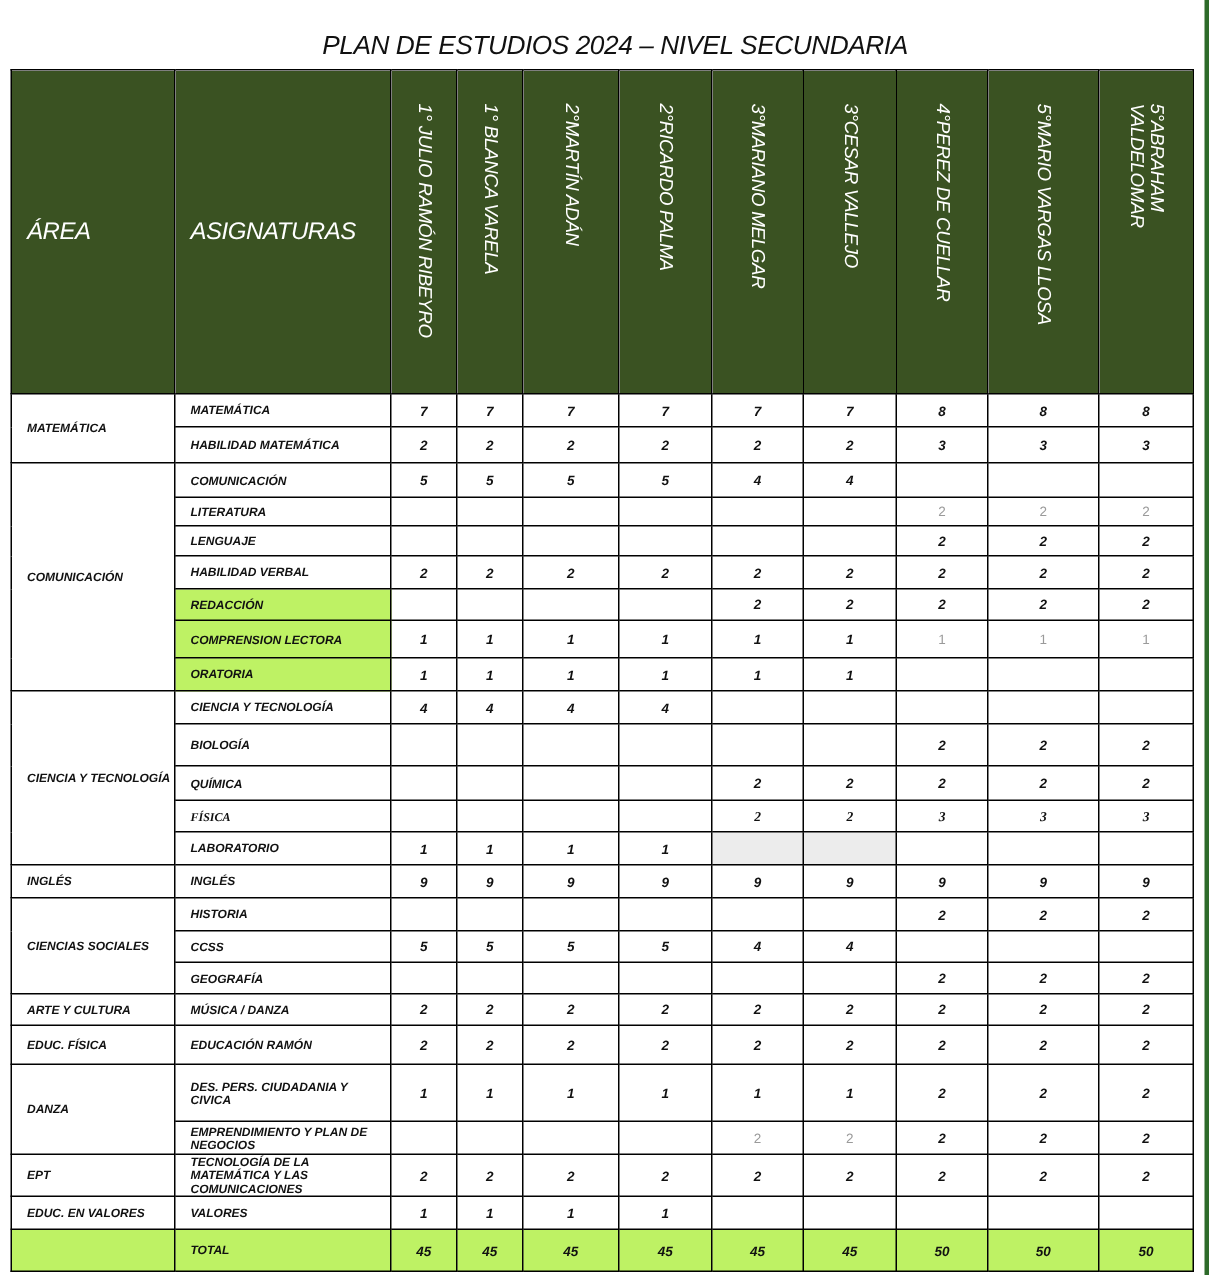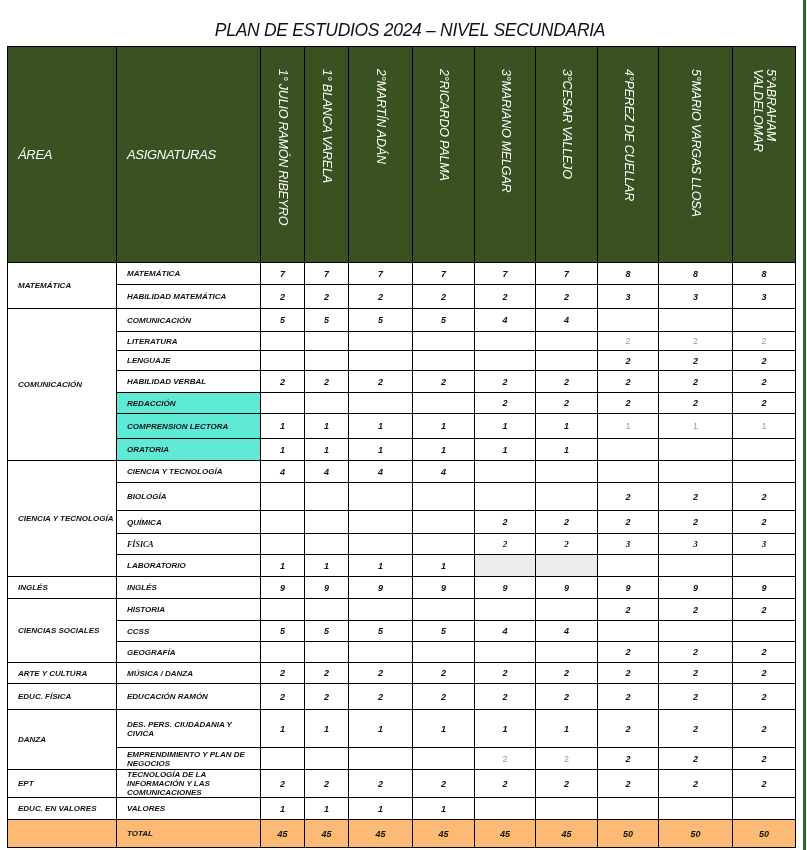--- a/index.html
+++ b/index.html
@@ -6,32 +6,32 @@
   body { width: 807px; height: 850px; position: relative; overflow: hidden;
          font-family: "Liberation Sans", sans-serif; }
   .right-rule { position: absolute; left: 803px; top: 0; width: 3px; height: 850px; background: #2e6b2a; }
   .title { position: absolute; left: 0; top: 20px; width: 820px; text-align: center;
            font-style: italic; font-size: 17.5px; color: #111; letter-spacing: -0.3px; }
   table { position: absolute; left: 7px; top: 46px; border-collapse: collapse; table-layout: fixed;
           width: 788px; }
   td, th { border: 1px solid #000; padding: 0; font-style: italic; font-weight: bold;
            font-size: 8.5px; color: #111; }
   th { background: #3a5222; color: #ffffff; font-weight: normal; height: 215px; position: relative; }
-  th.h-area, th.h-subj { text-align: left; font-size: 13px; padding-left: 10px; letter-spacing: -0.3px; }
+  th.h-area, th.h-subj { text-align: left; font-size: 16px; padding-left: 10px; letter-spacing: -0.3px; }
   th.h-grade { vertical-align: top; }
   .vtext { position: absolute; top: 22px; left: 50%; transform: translateX(-50%);
            writing-mode: vertical-rl; font-style: italic; font-size: 12.5px; white-space: pre-line;
            line-height: 13px; text-align: left; letter-spacing: -0.2px; }
   td.area { padding-left: 10px; font-size: 8px; }
   td.subj { padding-left: 10px; font-size: 8px; line-height: 9px; }
-  td.subj.shade { background: #5eead4; }
+  td.subj.shade { background: #bef264; }
   td.val { text-align: center; font-size: 9px; }
   td.val.faint { color: #9a9a9a; font-weight: normal; font-style: normal; }
   td.val.shade { background: #ececec; }
-  tr.total td { background: #fdba74; border-top: none; }
+  tr.total td { background: #bef264; border-top: none; }
   tr.total td.area-empty { border-right: 1px solid #000; }
 </style>
 </head>
 <body>
 
 <div class="right-rule"></div>
 <div class="title">PLAN DE ESTUDIOS 2024 – NIVEL SECUNDARIA</div>
 
 <table>
   <colgroup>
@@ -349,21 +349,21 @@
         <td class="val"></td>
         <td class="val"></td>
         <td class="val faint">2</td>
         <td class="val faint">2</td>
         <td class="val">2</td>
         <td class="val">2</td>
         <td class="val">2</td>
       </tr>
       <tr style="height: 24px;">
         <td class="area" rowspan="1">EPT</td>
-        <td class="subj">TECNOLOGÍA  DE LA INFORMACIÓN Y LAS COMUNICACIONES</td>
+        <td class="subj">TECNOLOGÍA  DE LA MATEMÁTICA Y LAS COMUNICACIONES</td>
         <td class="val">2</td>
         <td class="val">2</td>
         <td class="val">2</td>
         <td class="val">2</td>
         <td class="val">2</td>
         <td class="val">2</td>
         <td class="val">2</td>
         <td class="val">2</td>
         <td class="val">2</td>
       </tr>

